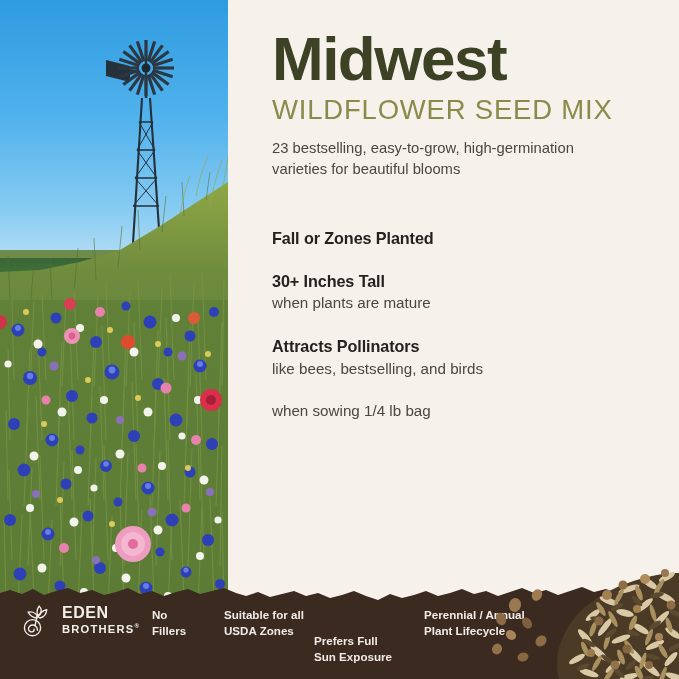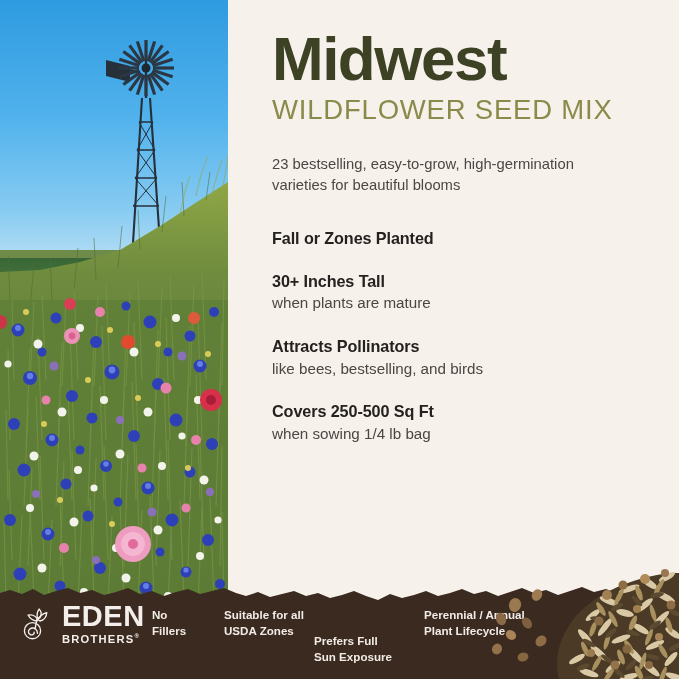--- a/index.html
+++ b/index.html
@@ -49,21 +49,21 @@
   .sub-title{
     margin-top:6px;
     font-size:27.5px;
     font-weight:400;
     letter-spacing:0.8px;
     line-height:1.05;
     color:#8A8B4B;
     white-space:nowrap;
   }
   .desc{
-    margin-top:29px;
+    margin-top:13px;
     font-size:14.8px;
     line-height:1.42;
     color:#4A4743;
     max-width:360px;
   }
 
   
   .features{
     position:absolute;
     left:44px; top:228px;
@@ -107,21 +107,21 @@
     position:absolute;
     left:19px; top:23px;
     display:flex;
     align-items:center;
     gap:7px;
   }
   .logo-mark{ width:36px; height:36px; flex:0 0 36px; }
   .logo-mark svg{ display:block; width:36px; height:36px; }
   .logo-words{ display:flex; flex-direction:column; line-height:1; }
   .logo-eden{
-    font-size:29px; font-weight:bold; color:#F4EFEA;
+    font-size:16px; font-weight:bold; color:#F4EFEA;
     letter-spacing:0.5px;
   }
   .logo-brothers{
     font-size:11.2px; font-weight:bold; color:#F4EFEA;
     letter-spacing:1.2px; margin-top:2px;
   }
   .logo-reg{ font-size:6px; vertical-align:super; }
 
   
   .callouts{
@@ -405,21 +405,20 @@
       </div>
       <div class="feature">
         <div class="feature-title">30+ Inches Tall</div>
         <div class="feature-sub">when plants are mature</div>
       </div>
       <div class="feature">
         <div class="feature-title">Attracts Pollinators</div>
         <div class="feature-sub">like bees, bestselling, and birds</div>
       </div>
       <div class="feature">
-        <div class="feature-title">Covers 250-500 Sq Ft</div>
         <div class="feature-sub">when sowing 1/4 lb bag</div>
       </div>
     </div>
 
   </div>
 
   <div class="band">
 
     <div class="band-bg">
       <svg viewBox="0 0 679 100" preserveAspectRatio="none" aria-hidden="true">

